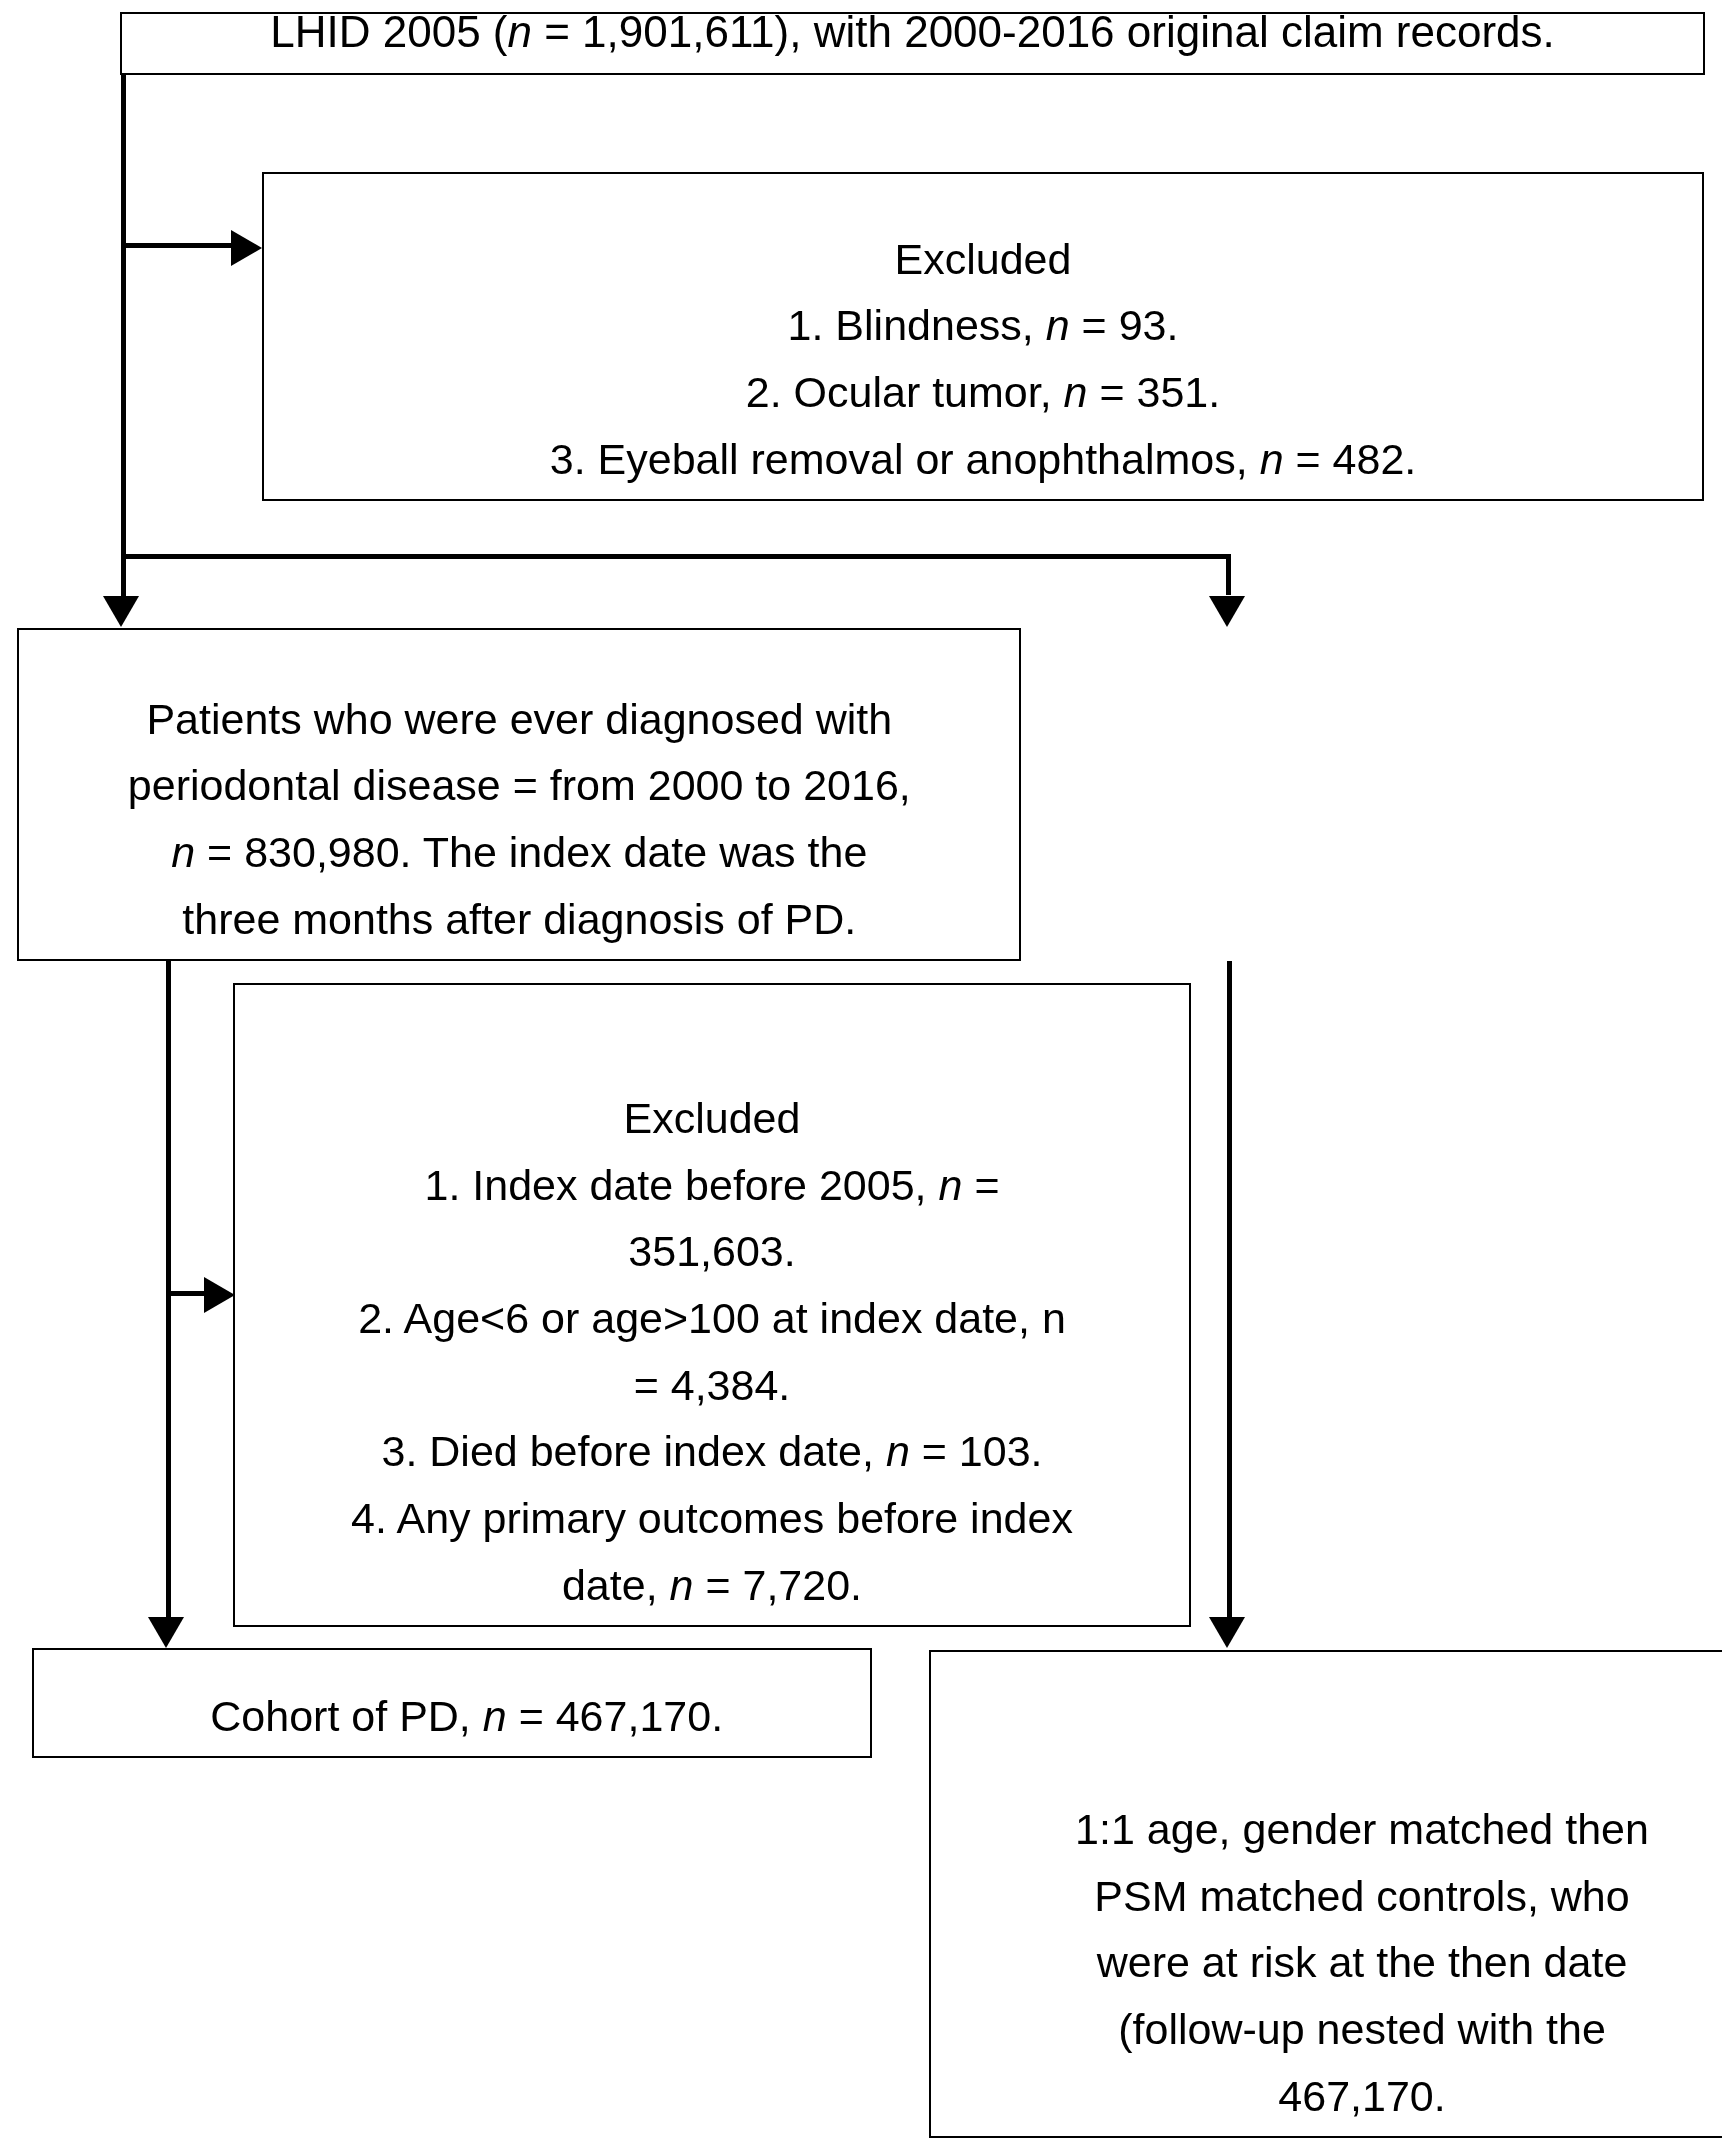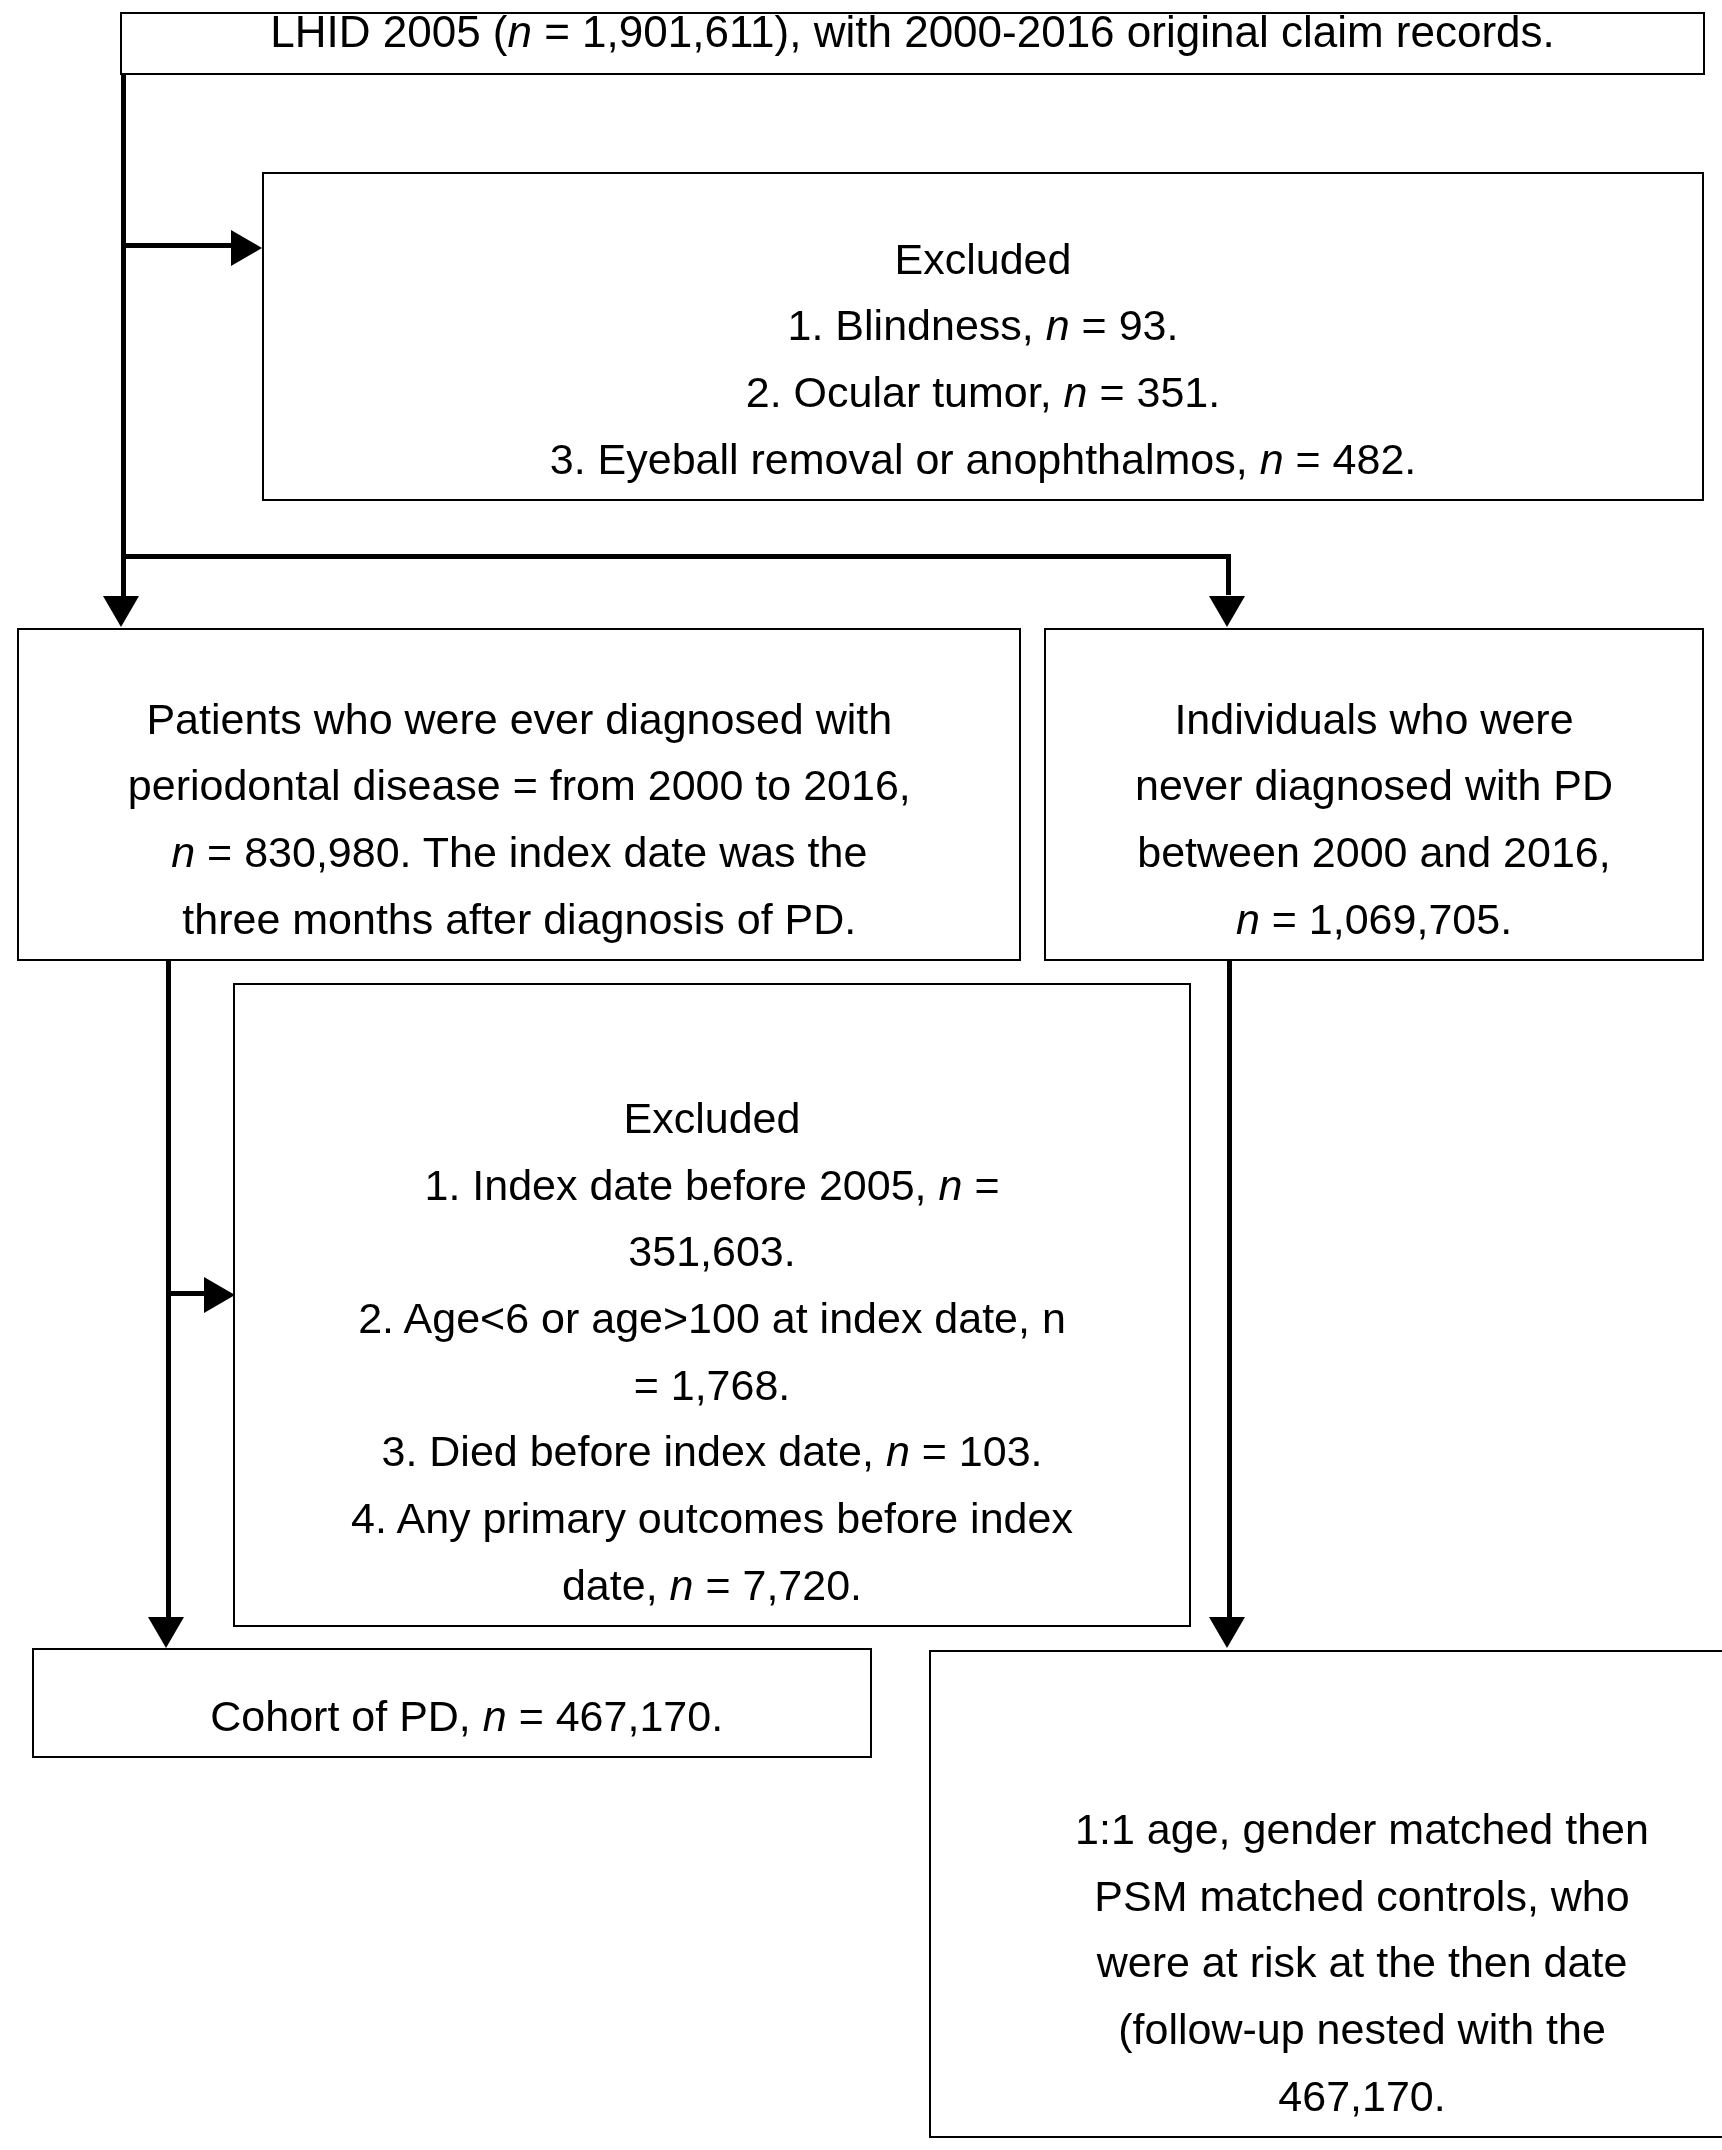--- a/index.html
+++ b/index.html
@@ -112,33 +112,27 @@
     <span class="line">3.  Eyeball removal or anophthalmos, <em class="n">n</em> = 482.</span>
   </div>
 
   <div class="node" id="node-pd-cohort">
     <span class="line">Patients who were ever diagnosed with</span>
     <span class="line">periodontal disease = from 2000 to 2016,</span>
     <span class="line"><em class="n">n</em> = 830,980. The index date was the</span>
     <span class="line">three months after diagnosis of PD.</span>
   </div>
 
-  <div class="node" id="node-non-pd">
-    <span class="line">Individuals who were</span>
-    <span class="line">never diagnosed with PD</span>
-    <span class="line">between 2000 and 2016,</span>
-    <span class="line"><em class="n">n</em> = 1,069,705.</span>
-  </div>
 
   <div class="node" id="node-excluded-2">
     <span class="line">Excluded</span>
     <span class="line">1. Index date before 2005, <em class="n">n</em> =</span>
     <span class="line">351,603.</span>
     <span class="line">2. Age&lt;6 or age&gt;100 at index date, n</span>
-    <span class="line">= 1,768.</span>
+    <span class="line">= 4,384.</span>
     <span class="line">3. Died before index date, <em class="n">n</em> = 103.</span>
     <span class="line">4. Any primary outcomes before index</span>
     <span class="line">date, <em class="n">n</em> = 7,720.</span>
   </div>
 
   <div class="node" id="node-final-pd">
     <span class="line">Cohort of PD, <em class="n">n</em> = 467,170.</span>
   </div>
 
   <div class="node" id="node-final-control">

